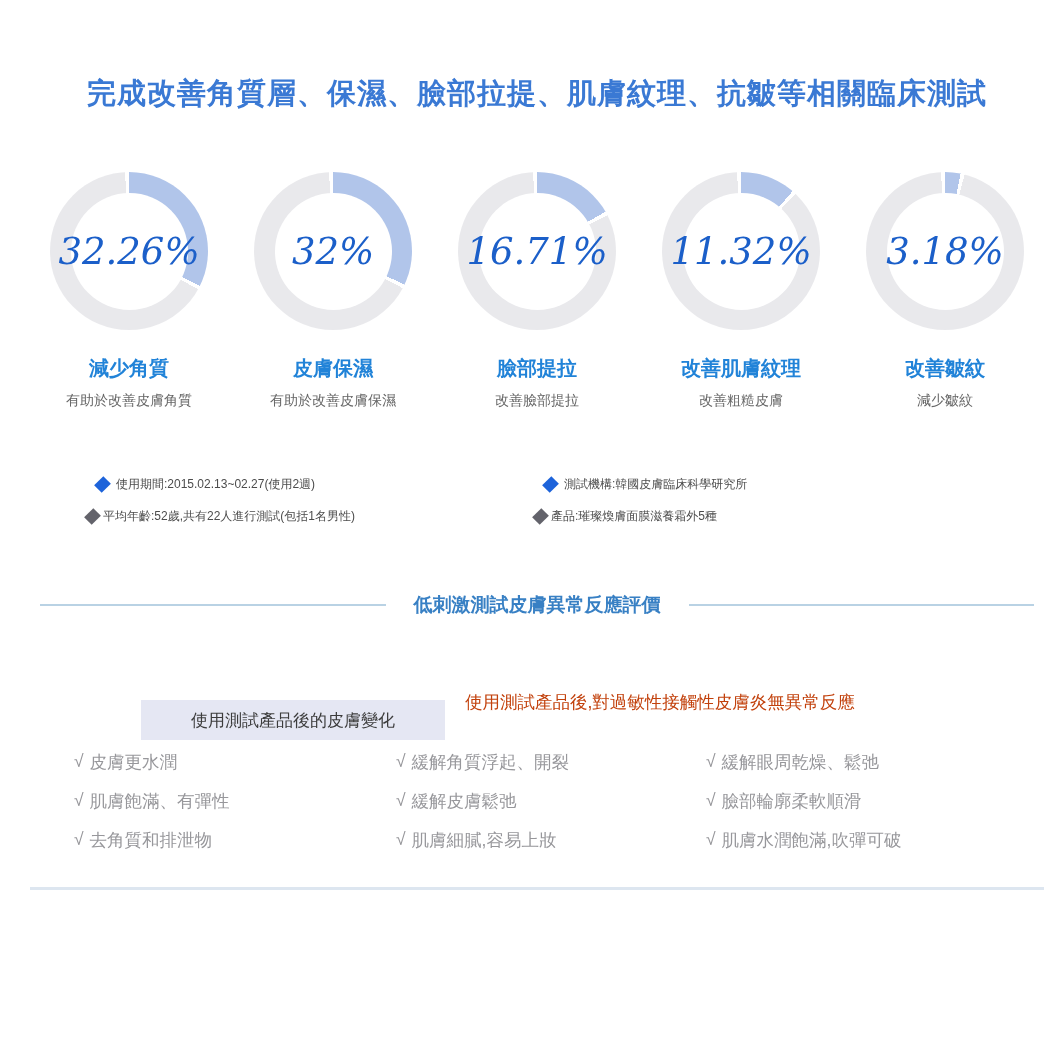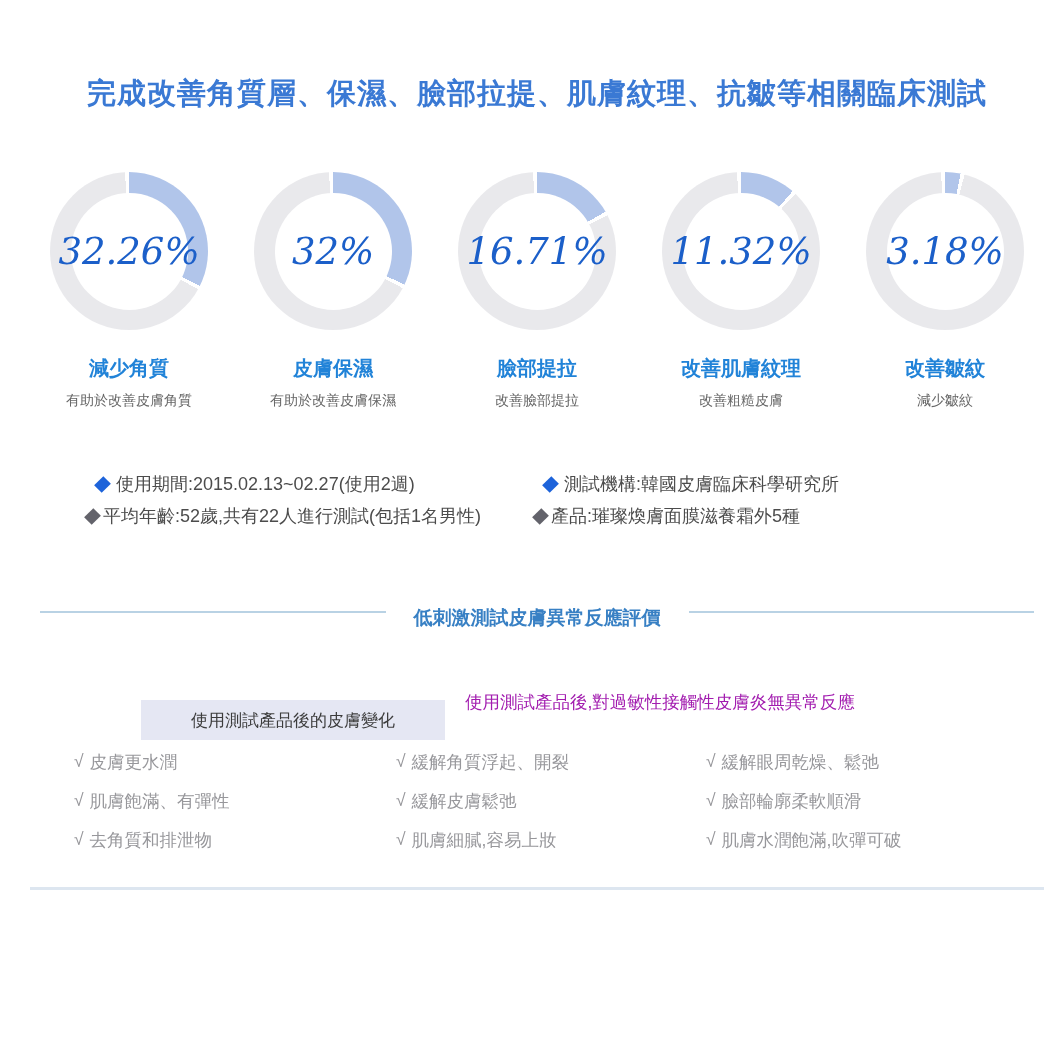--- a/index.html
+++ b/index.html
@@ -51,54 +51,54 @@
   .donut-sublabel{
     margin-top:10px;
     font-size:14px;color:#666;
   }
   
   .meta{
     position:absolute;top:468px;left:86px;
     display:grid;
     grid-template-columns:448px auto;
     grid-auto-rows:32px;
-    font-size:18px;color:#4c4c4c;
+    font-size:12px;color:#4c4c4c;
   }
   .meta-item{display:flex;align-items:center;white-space:nowrap;}
   .meta-item.indent{padding-left:10px;}
   .diamond{
     display:inline-block;
     width:13px;height:13px;
     transform:rotate(45deg) scaleX(.82);
     margin-right:7px;flex:0 0 auto;
   }
   .diamond.blue{background:#1d63da;}
   .diamond.gray{background:#63636b;margin-right:4px;}
   
   .section-header{
     position:absolute;top:592px;left:40px;right:40px;
     display:flex;align-items:center;
     font-size:19px;font-weight:bold;color:#3880c4;
   }
   .section-header .line{flex:1;height:2px;background:#b9d2e4;}
-  .section-header .hd-text{padding:0 28px;white-space:nowrap;margin-top:13px;}
+  .section-header .hd-text{padding:0 28px;white-space:nowrap;}
   
   .change-row{
     position:absolute;top:664px;left:141px;
     display:flex;align-items:center;
   }
   .change-box{
     width:304px;height:40px;
     background:#e5e7f3;
     display:flex;align-items:center;justify-content:center;
     font-size:17px;color:#3c3c3c;margin-top:36px;
   }
   .change-note{
     margin-left:20px;
-    font-size:17.5px;color:#a21caf;white-space:nowrap;
+    font-size:17.5px;color:#c2410c;white-space:nowrap;
   }
   
   .checklist{
     position:absolute;top:742px;left:74px;
     display:grid;
     grid-template-columns:322px 310px auto;
   }
   .check-col{display:flex;flex-direction:column;}
   .check-item{
     height:39px;display:flex;align-items:center;

